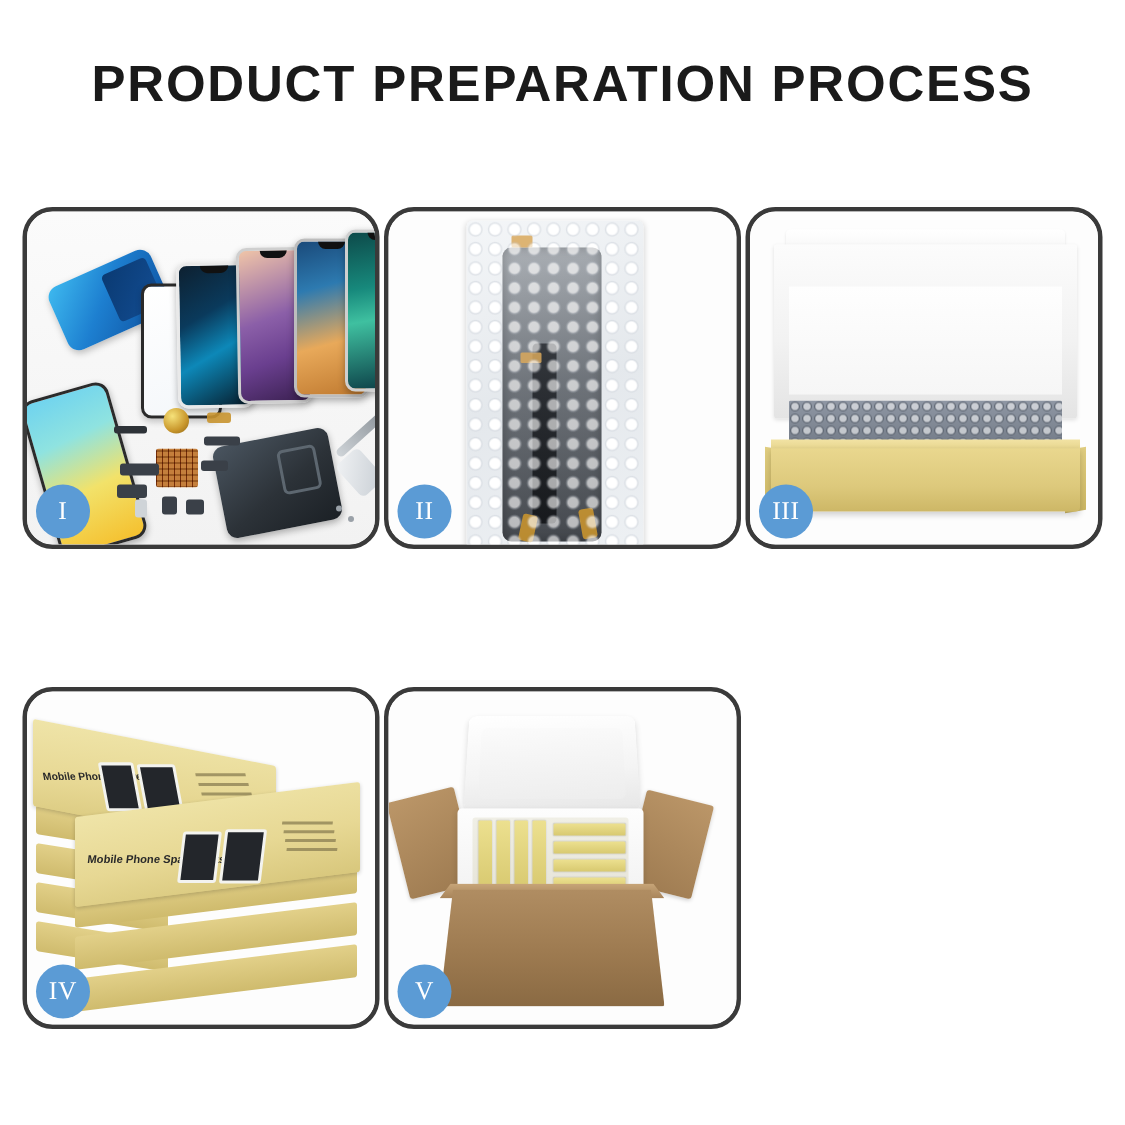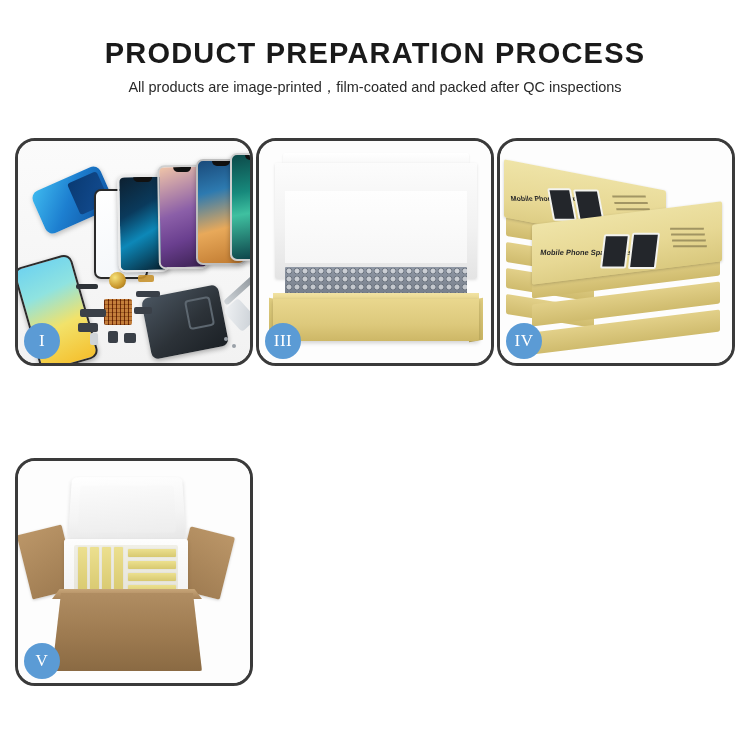--- a/index.html
+++ b/index.html
@@ -7,21 +7,21 @@
     width:750px;height:750px;background:#ffffff;
     font-family:"Liberation Sans",sans-serif;
     overflow:hidden;position:relative;
   }
   .page{width:750px;height:750px;position:relative;}
 
   
   .header{width:100%;text-align:center;padding-top:39px;box-sizing:border-box;}
   .title{
     font-family:"Liberation Sans",sans-serif;
-    font-size:29px;font-weight:700;color:#1a1a1a;
+    font-size:34px;font-weight:700;color:#1a1a1a;
     letter-spacing:1.2px;line-height:1;margin:0;
     white-space:nowrap;
   }
   .subtitle{
     font-family:"Liberation Sans",sans-serif;
     font-size:14.5px;font-weight:400;color:#2a2a2a;
     margin:12px 0 0 0;line-height:1;white-space:nowrap;
   }
 
   
@@ -213,21 +213,20 @@
   .c-tapeB{position:absolute;left:34px;top:158px;width:15px;height:24px;
       background:rgba(132,106,72,.58);transform:skewY(26deg);border-radius:1px;}
 </style>
 </head>
 <body>
 
 <div class="page">
 
   <div class="header">
     <h1 class="title">PRODUCT PREPARATION PROCESS</h1>
-    <p class="subtitle">All products are image-printed，film-coated and packed after QC inspections</p>
   </div>
 
   <div class="grid">
 
     <div class="panel">
       <div class="photo p1">
         <div class="blue-lcd"></div>
         <div class="glass"></div>
         <div class="ph ph1"></div>
         <div class="ph ph2"></div>
@@ -247,20 +246,34 @@
         <div class="flex" style="left:106px;top:192px;width:12px;height:10px;"></div>
         <div class="flex" style="left:72px;top:192px;width:8px;height:12px;background:#cfd4d8;"></div>
         <div class="tool"></div>
         <div class="tool-h"></div>
         <div class="screw" style="left:206px;top:196px;"></div>
         <div class="screw" style="left:214px;top:203px;"></div>
       </div>
       <div class="badge">I</div>
     </div>
 
+    <div class="panel">
+      <div class="photo p2">
+        <div class="bubble-pack">
+          <div class="inner-part"></div>
+          <div class="inner-flex"></div>
+          <div class="tape" style="left:30px;top:10px;width:14px;height:8px;"></div>
+          <div class="tape" style="left:36px;top:88px;width:14px;height:7px;"></div>
+          <div class="connector" style="left:36px;top:196px;width:10px;height:18px;transform:rotate(12deg);"></div>
+          <div class="connector" style="left:76px;top:192px;width:10px;height:20px;transform:rotate(-10deg);"></div>
+          <div class="bubble-ov"></div>
+        </div>
+      </div>
+      <div class="badge">II</div>
+    </div>
 
     <div class="panel">
       <div class="photo p3">
         <div class="bx3-lid-top"></div>
         <div class="bx3-lid"></div>
         <div class="bx3-foam"></div>
         <div class="bx3-bubble"></div>
         <div class="bx3-flapL"></div>
         <div class="bx3-flapR"></div>
         <div class="bx3-base-lip"></div>

